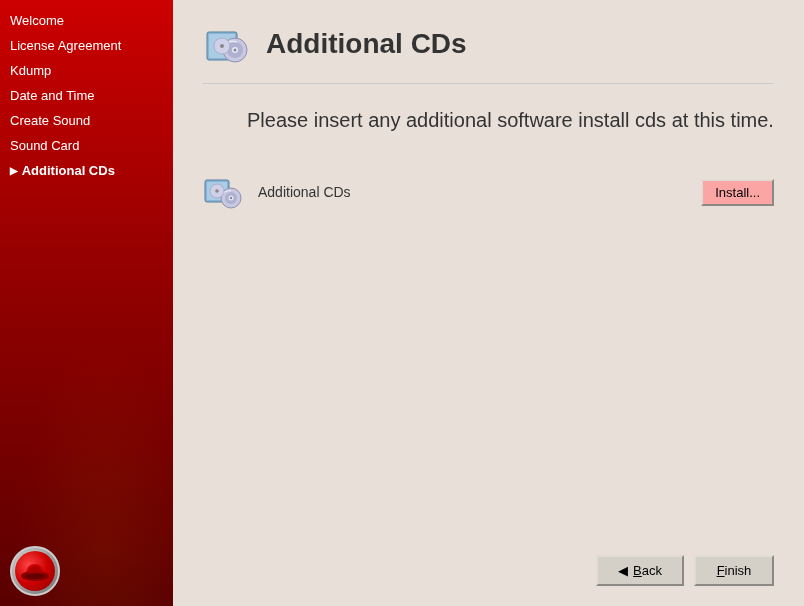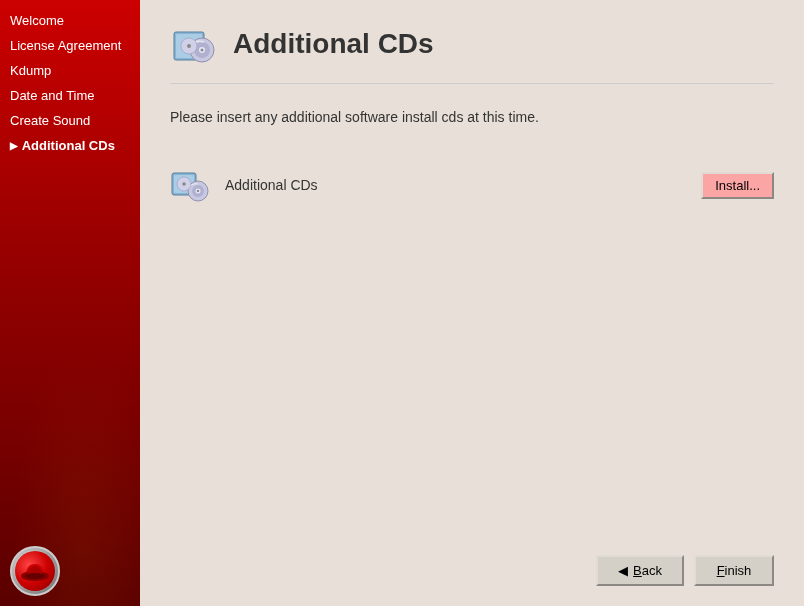--- a/index.html
+++ b/index.html
@@ -14,21 +14,21 @@
     }
 
     .main-layout {
       display: flex;
       flex: 1;
       height: 100%;
     }
 
     
     .sidebar {
-      width: 140px;
+      width: 173px;
       background: linear-gradient(to bottom, #cc0000 0%, #990000 40%, #7a0000 70%, #5a0000 100%);
       display: flex;
       flex-direction: column;
       position: relative;
       overflow: hidden;
     }
 
     .sidebar-bg {
       position: absolute;
       bottom: 0;
@@ -128,23 +128,24 @@
     }
 
     .content-title {
       font-size: 28px;
       font-weight: bold;
       color: #333;
       font-family: sans-serif;
     }
 
     .content-description {
-      font-size: 14px;
+      font-size: 20px;
       color: #333;
       margin-bottom: 30px;
+      margin-left: 44px;
     }
 
     .cd-item-row {
       display: flex;
       align-items: center;
       gap: 15px;
       margin-top: 10px;
     }
 
     .cd-item-icon {
@@ -208,20 +209,23 @@
         <span>License Agreement</span>
       </div>
       <div class="nav-item">
         <span>Kdump</span>
       </div>
       <div class="nav-item">
         <span>Date and Time</span>
       </div>
       <div class="nav-item">
         <span>Create Sound</span>
+      </div>
+      <div class="nav-item">
+        <span>Sound Card</span>
       </div>
       <div class="nav-item active">
         <span class="arrow">▶</span>
         <span>Additional CDs</span>
       </div>
     </nav>
     <div class="sidebar-bg"></div>
 
     <div class="sidebar-logo">
       <div class="sidebar-logo-inner">

